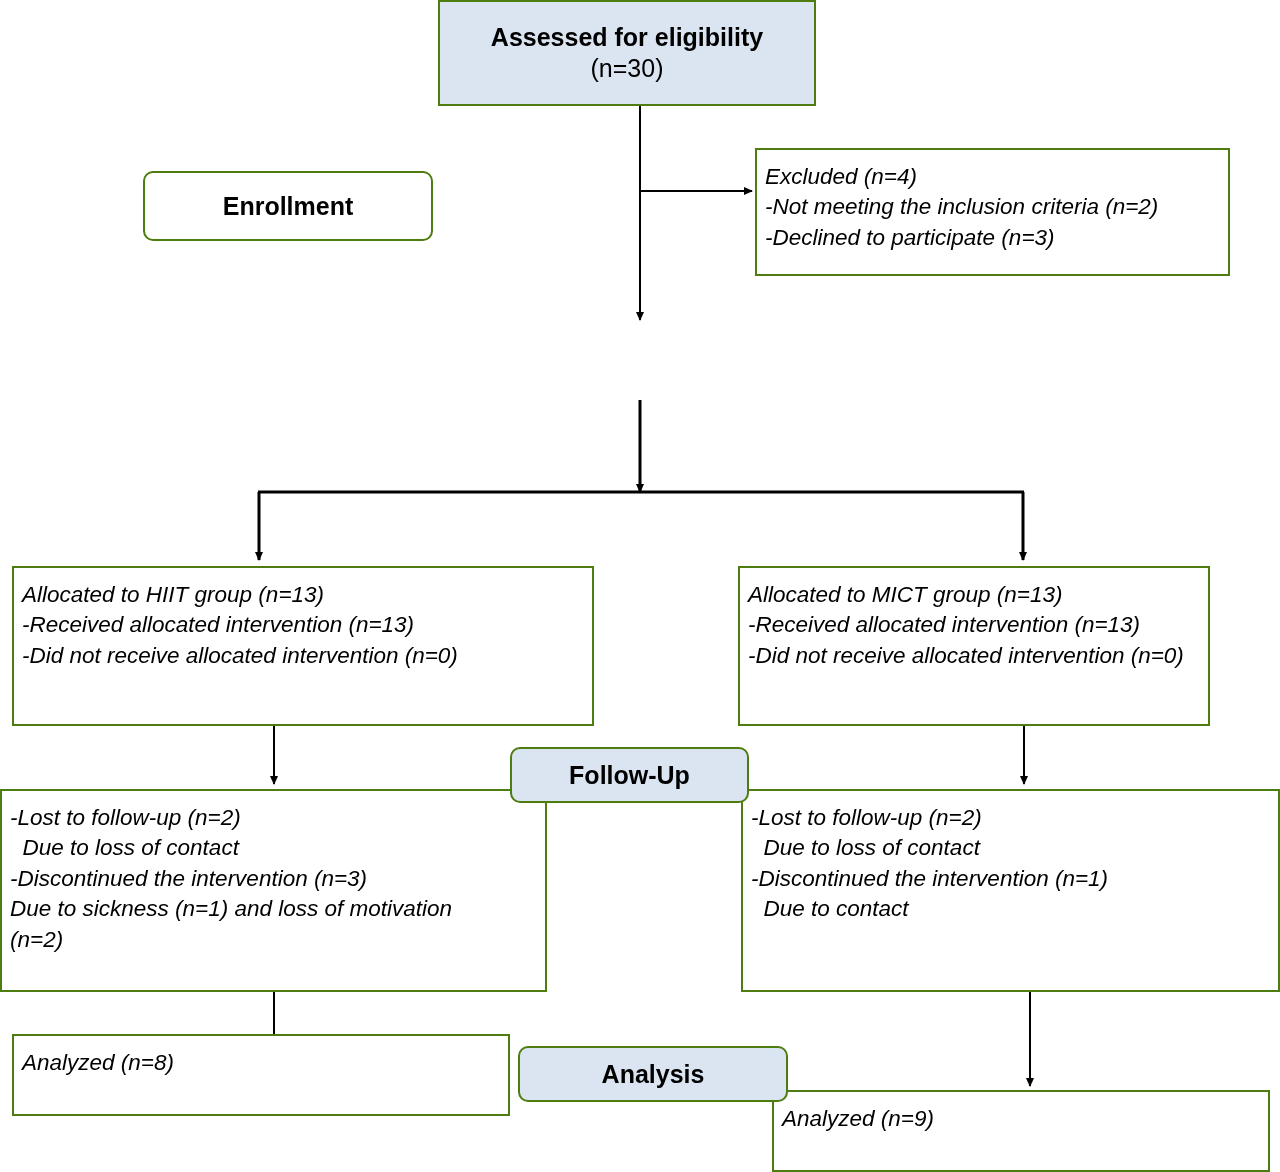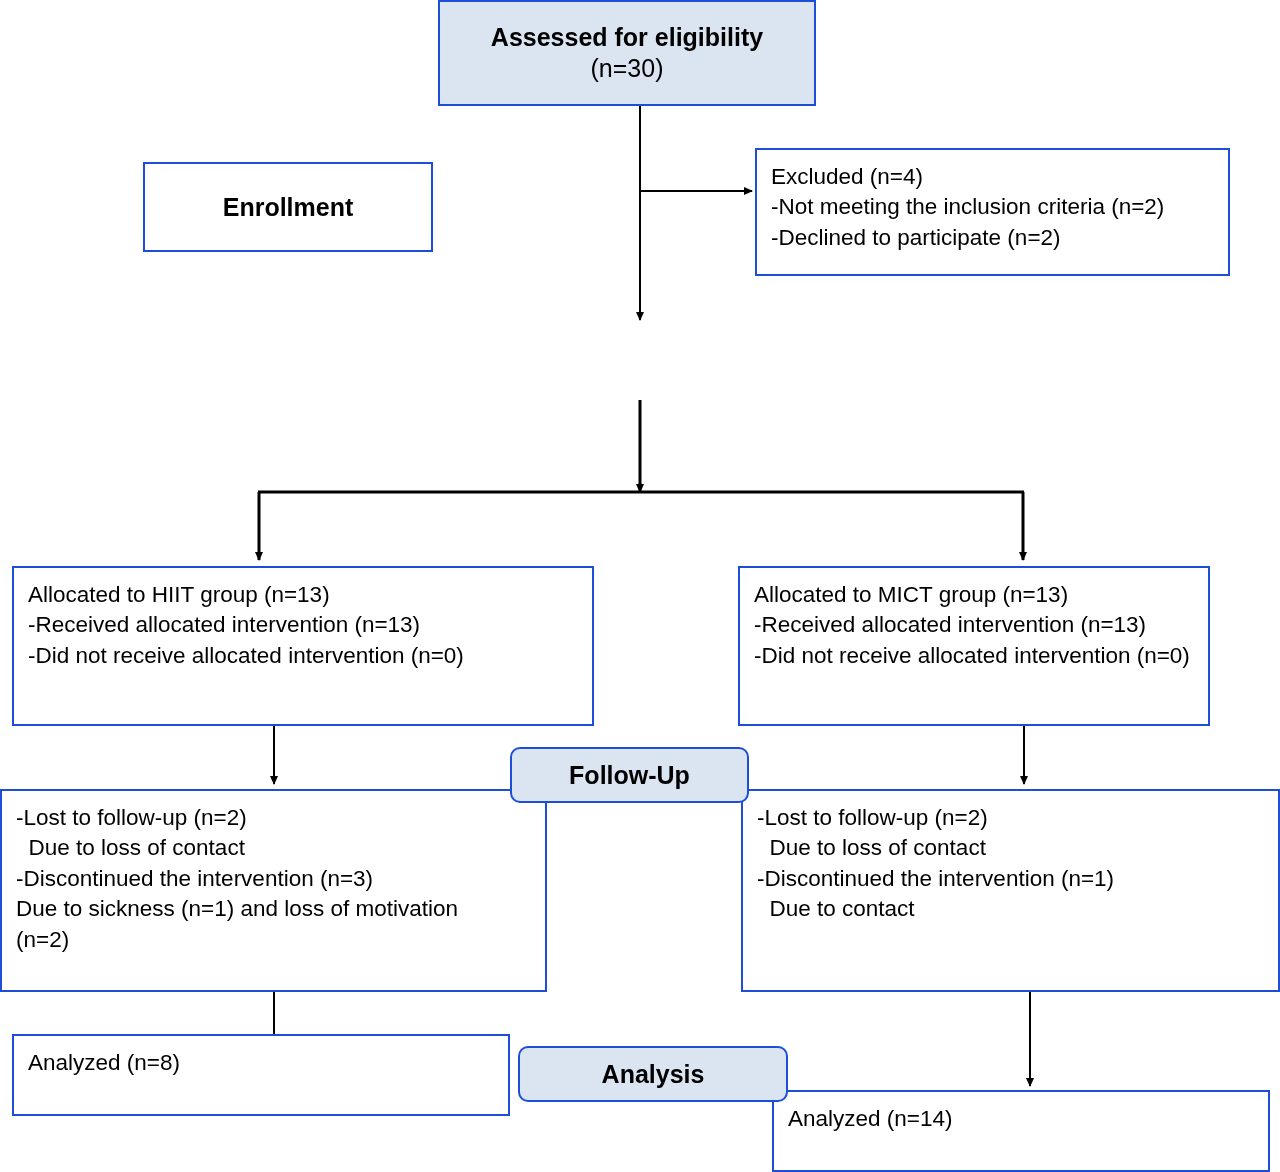--- a/index.html
+++ b/index.html
@@ -14,21 +14,21 @@
   #canvas {
     position: relative;
     width: 1280px;
     height: 1172px;
     overflow: hidden;
     background: #ffffff;
   }
   .box {
     position: absolute;
     box-sizing: border-box;
-    border: 2px solid #1d4ed8;
+    border: 2px solid #4d7c0f;
     background: #ffffff;
   }
   .shaded {
     background: #dbe5f1;
   }
   .center {
     display: flex;
     align-items: center;
     justify-content: center;
     text-align: center;
@@ -41,21 +41,22 @@
   .title-box {
     font-size: 25px;
     line-height: 1.25;
   }
   .title-box .bold {
     font-weight: bold;
   }
   .textbox {
     font-size: 22.5px;
     line-height: 1.35;
-    padding: 12px 14px 10px 14px;
+    padding: 12px 14px 10px 8px;
+    font-style: italic;
   }
   .textbox .ln {
     white-space: pre-wrap;
   }
   svg.lines {
     position: absolute;
     left: 0;
     top: 0;
     width: 1280px;
     height: 1172px;
@@ -92,28 +93,28 @@
 
     <line x1="274" y1="992" x2="274" y2="1086" stroke="#000000" stroke-width="2" marker-end="url(#arrowthin)"></line>
     <line x1="1030" y1="992" x2="1030" y2="1086" stroke="#000000" stroke-width="2" marker-end="url(#arrowthin)"></line>
   </svg>
 
   <div class="box shaded center title-box" style="left:438px; top:0px; width:378px; height:106px; flex-direction:column;">
     <div class="bold">Assessed for eligibility</div>
     <div>(n=30)</div>
   </div>
 
-  <div class="box center" style="left:143px; top:162px; width:290px; height:90px;">
+  <div class="box center" style="left:143px; top:171px; width:290px; height:70px;border-radius:10px;">
     <span class="stage" style="border:none; background:none;">Enrollment</span>
   </div>
 
   <div class="box textbox" style="left:755px; top:148px; width:475px; height:128px;">
     <div class="ln">Excluded (n=4)</div>
     <div class="ln">-Not meeting the inclusion criteria (n=2)</div>
-    <div class="ln">-Declined to participate (n=2)</div>
+    <div class="ln">-Declined to participate (n=3)</div>
   </div>
 
 
   <div class="box textbox" style="left:12px; top:566px; width:582px; height:160px;">
     <div class="ln">Allocated to HIIT group (n=13)</div>
     <div class="ln">-Received allocated intervention (n=13)</div>
     <div class="ln">-Did not receive allocated intervention (n=0)</div>
   </div>
 
   <div class="box textbox" style="left:738px; top:566px; width:472px; height:160px;">
@@ -139,20 +140,20 @@
 
   <div class="box shaded center stage" style="left:510px; top:747px; width:239px; height:56px;">
     <span>Follow-Up</span>
   </div>
 
   <div class="box textbox" style="left:12px; top:1034px; width:498px; height:82px;">
     <div class="ln">Analyzed (n=8)</div>
   </div>
 
   <div class="box textbox" style="left:772px; top:1090px; width:498px; height:82px;">
-    <div class="ln">Analyzed (n=14)</div>
+    <div class="ln">Analyzed (n=9)</div>
   </div>
 
   <div class="box shaded center stage" style="left:510px; top:1046px; width:270px; height:56px;margin-left:8px;">
     <span>Analysis</span>
   </div>
 
 </div>
 
 </body></html>

